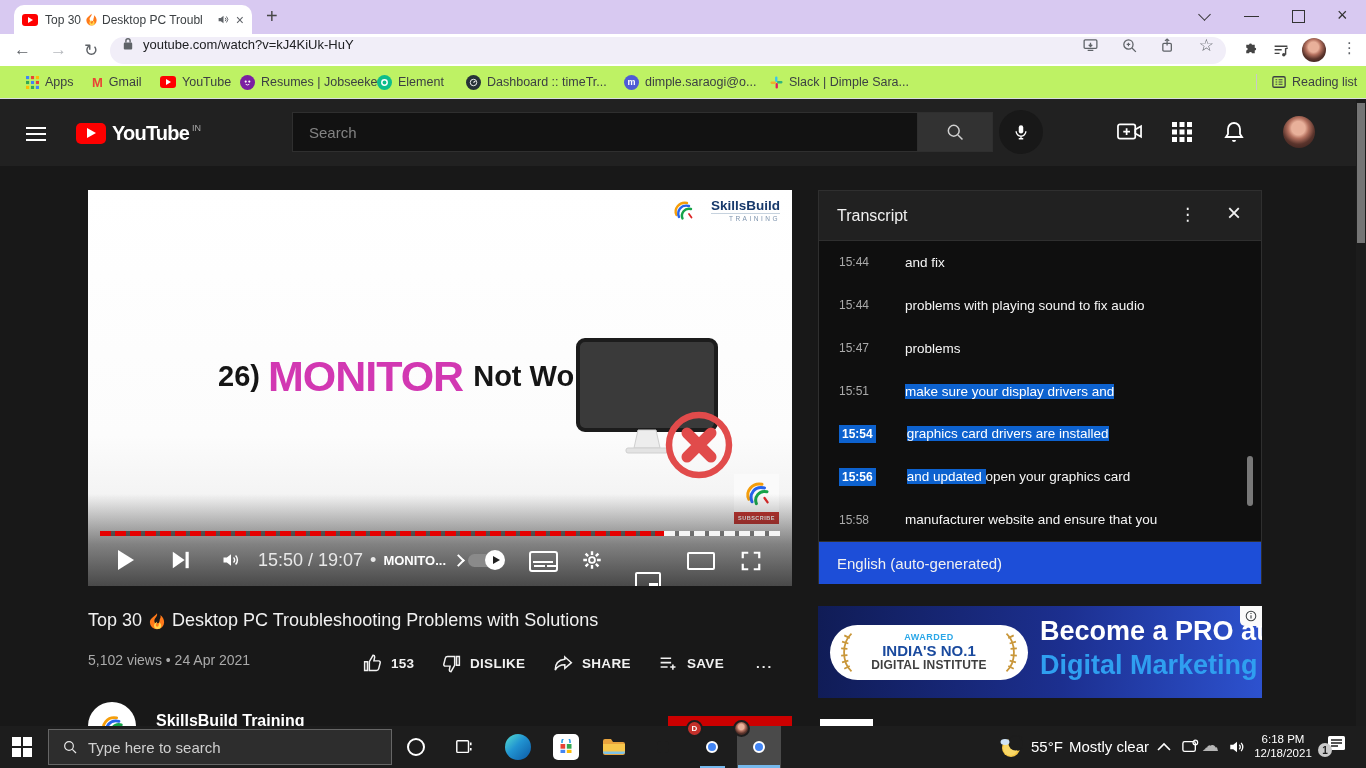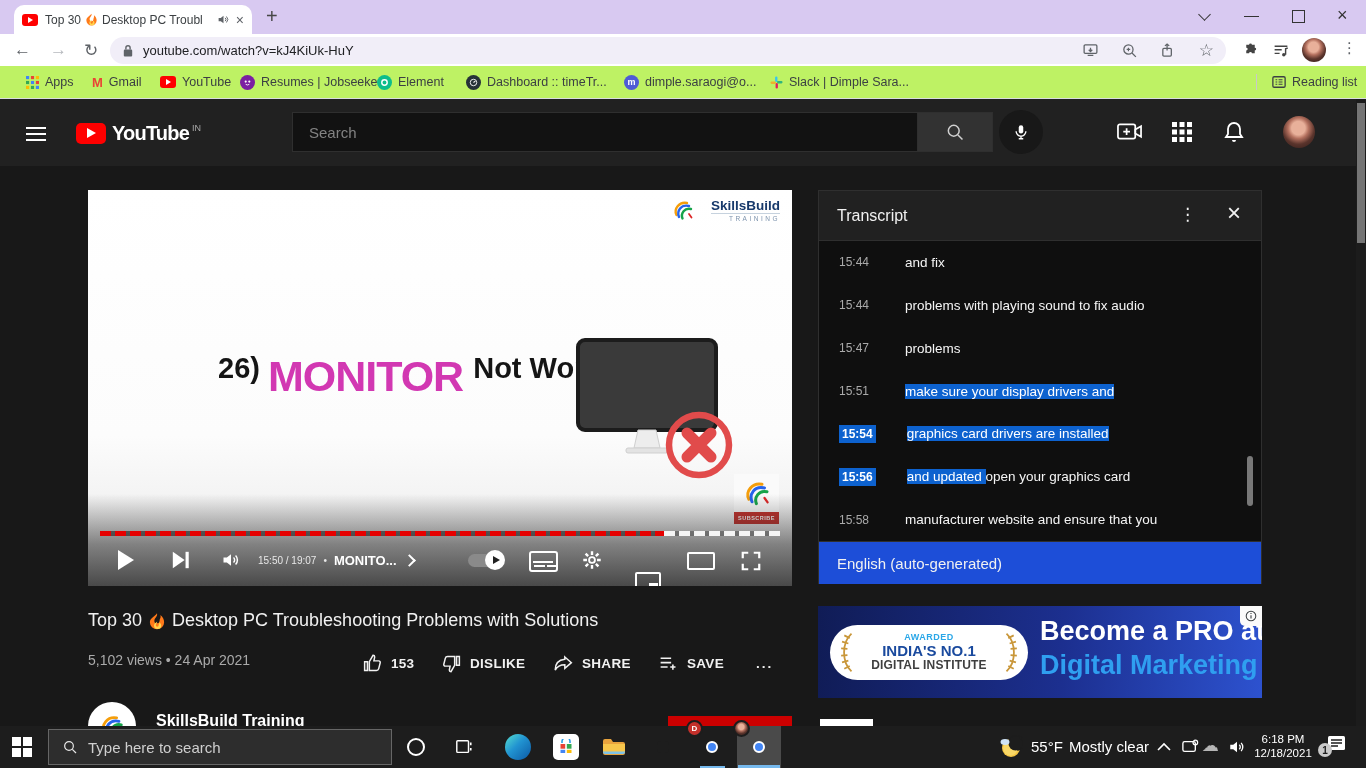--- a/index.html
+++ b/index.html
@@ -13,21 +13,21 @@
   #tab{position:absolute;left:14px;top:5px;width:238px;height:29px;background:#fff;
        border-radius:10px 10px 0 0;display:flex;align-items:center;padding:0 8px;box-sizing:border-box}
   .tabtitle{flex:1;font-size:12px;color:#3c4043;overflow:hidden;white-space:nowrap;display:flex;align-items:center}
   .ytfav{width:16px;height:12px;background:#f00;border-radius:3px;position:relative;flex:none;margin-right:7px}
   .ytfav:after{content:"";position:absolute;left:6px;top:3px;border-left:5px solid #fff;border-top:3px solid transparent;border-bottom:3px solid transparent}
   .winbtn{color:#333;font-size:15px;line-height:1}
   .chev{display:inline-block;width:8px;height:8px;border-right:1.6px solid #333;border-bottom:1.6px solid #333;transform:rotate(45deg)}
   #toolbar{left:0;top:34px;width:1366px;height:32px;background:#fff}
   .navico{font-size:17px;color:#5f6368}
   #omnibox{position:absolute;left:110px;top:3px;width:1116px;height:27px;background:#f1eef8;border-radius:14px;
-           display:flex;align-items:center;padding:0 12px;box-sizing:border-box}
+           display:flex;align-items:flex-start;padding:0 12px;box-sizing:border-box}
   #omnibox .url{font-size:13px;color:#202124;margin-left:9px}
   .omniico{margin-left:22px;flex:none}
   #bookmarks{left:0;top:66px;width:1366px;height:33px;background:#bef264;border-bottom:1px solid #dadce0;box-sizing:border-box}
   .bm{position:absolute;top:0;height:32px;display:flex;align-items:center;font-size:12.5px;color:#3c4043}
   .bm .bmi{margin-right:6px;flex:none;display:inline-flex}
   .dot14{width:15px;height:15px;border-radius:50%;display:inline-flex;align-items:center;justify-content:center}
   
   #masthead{left:0;top:99px;width:1366px;height:67px;background:#212121}
   .burgerbar{width:20px;height:2px;background:#fff;margin:4px 0}
   .ytlogo-box{width:30px;height:21px;background:#f00;border-radius:5px;position:relative}
@@ -42,21 +42,21 @@
   #player{left:88px;top:190px;width:704px;height:396px;background:linear-gradient(180deg,#ffffff 0%,#fcfcfc 62%,#e7e7e7 100%);overflow:hidden}
   .slide-num{font-size:29px;font-weight:800;color:#151515}
   .slide-kw{font-size:43px;font-weight:900;color:#d238b2;margin:0 10px 0 8px;letter-spacing:-1px}
   .slide-rest{font-size:29px;font-weight:800;color:#151515}
   #pgrad{position:absolute;left:0;bottom:0;width:100%;height:92px;background:linear-gradient(180deg,rgba(0,0,0,0) 0%,rgba(40,40,40,.55) 55%,rgba(20,20,20,.75) 100%)}
   #pbar{position:absolute;left:12px;top:341px;width:680px;height:4.5px}
   #pbar .played{position:absolute;left:0;top:0;height:100%;background:repeating-linear-gradient(90deg,#e60000 0 11px,rgba(30,30,30,.6) 11px 15px)}
   #pbar .rest{position:absolute;top:0;right:0;height:100%;background:repeating-linear-gradient(90deg,rgba(255,255,255,.9) 0 11px,rgba(60,60,60,.45) 11px 15px)}
   .ctrl{position:absolute;top:353px;height:34px;display:flex;align-items:center}
   .playtri{width:0;height:0;border-left:16px solid #fff;border-top:10px solid transparent;border-bottom:10px solid transparent}
-  .ctime{font-size:10px;color:#e8e8e8}
+  .ctime{font-size:18px;color:#e8e8e8}
   .cchap{font-size:13px;color:#fff;font-weight:700}
   .ccbox{width:25px;height:17px;border:2px solid #fff;border-radius:3px;position:relative}
   .ccbox:after{content:"";position:absolute;left:3px;bottom:3px;width:11px;height:2px;background:#fff;box-shadow:13px 0 0 #fff,-1px -4px 0 #fff,8px -4px 0 #fff}
   .minibox{width:22px;height:16px;border:2px solid #fff;border-radius:2px;position:relative}
   .minibox:after{content:"";position:absolute;right:1px;bottom:1px;width:9px;height:6px;background:#fff}
   .theaterbox{width:24px;height:14px;border:2px solid #fff;border-radius:2px}
   
   #wmark{position:absolute;left:646px;top:284px;width:45px}
   #wmark .box{width:45px;height:38px;background:rgba(250,250,250,.92);display:flex;align-items:center;justify-content:center}
   #wmark .bar{width:45px;height:12px;background:#c4302b;color:#fff;font-size:5.5px;font-weight:700;letter-spacing:.5px;display:flex;align-items:center;justify-content:center}
@@ -342,21 +342,21 @@
   <div class="abs flex" style="right:12px;top:8px">
     <svg width="24" height="24">
           <use href="#swirl"></use>
         </svg>
     <div style="margin-left:16px">
       <div style="font-size:13.5px;font-weight:700;color:#17396b">SkillsBuild</div>
       <div style="font-size:6.5px;color:#7d93ad;letter-spacing:2.5px;text-align:right;border-top:1px solid #c6d2de;padding-top:1px">TRAINING</div>
     </div>
   </div>
 
-  <div class="abs" style="left:130px;top:162px;display:flex;align-items:flex-start">
+  <div class="abs" style="left:130px;top:162px;display:flex;align-items:center">
     <span class="slide-num">26)</span>
     <span class="slide-kw">MONITOR</span>
     <span class="slide-rest">Not Working</span>
   </div>
 
   <svg class="abs" style="left:484px;top:146px" width="152" height="126">
     <rect x="6" y="4" width="138" height="90" rx="7" fill="#3a3a3a" stroke="#1c1c1c" stroke-width="4"></rect>
     <path d="M66 94h18l4 18h-26z" fill="#ededed" stroke="#cfcfcf"></path>
     <rect x="54" y="112" width="42" height="5" rx="2" fill="#e3e3e3" stroke="#cfcfcf"></rect>
   </svg>

